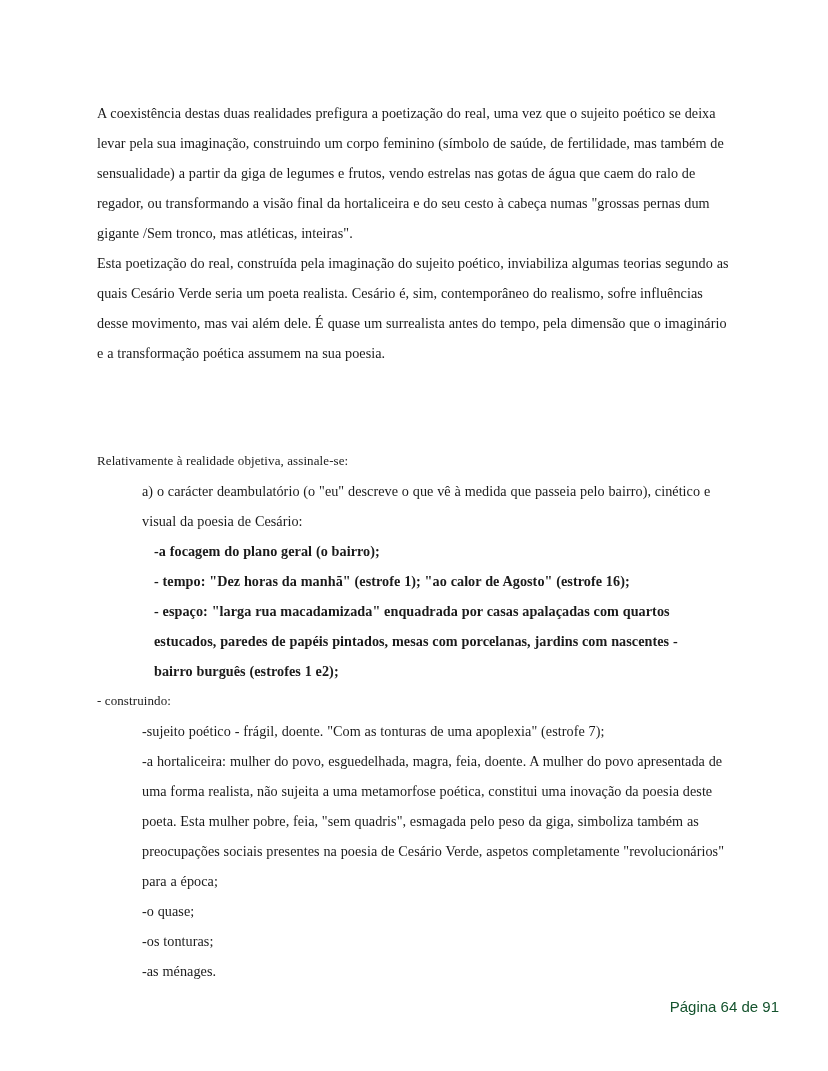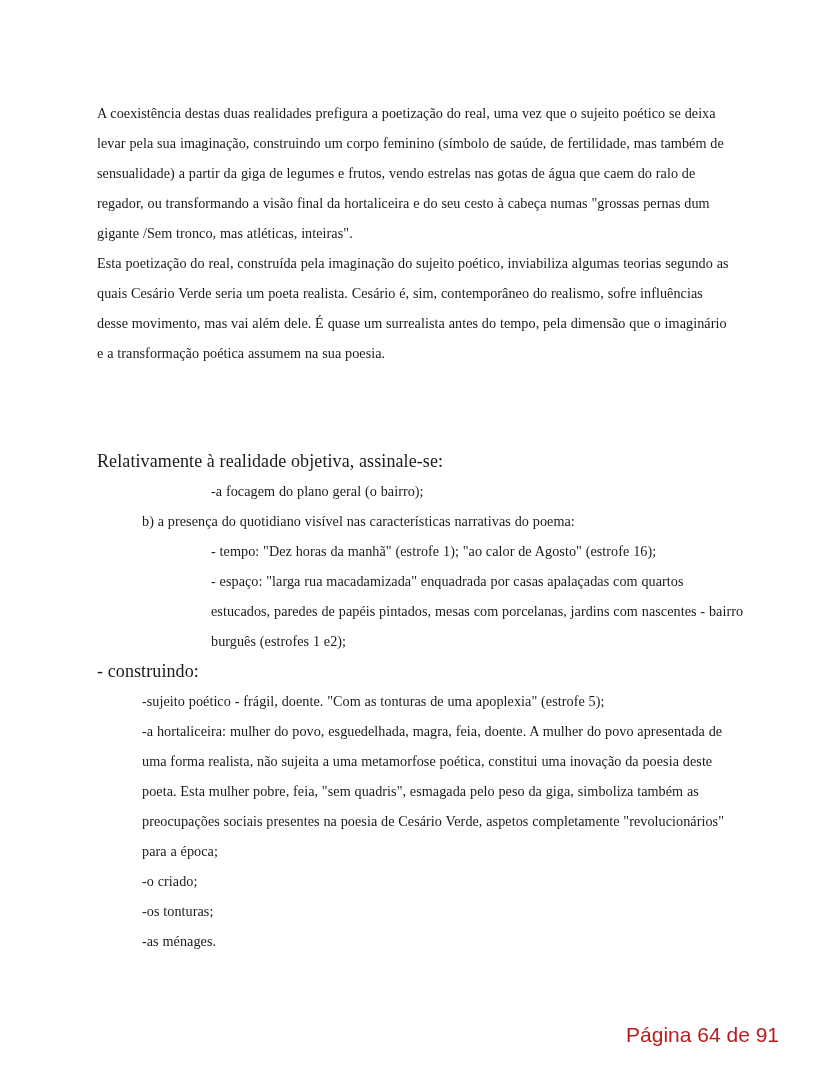--- a/index.html
+++ b/index.html
@@ -38,77 +38,77 @@
     font-size: 14.2px;
     line-height: 30px;
     text-align: left;
     margin: 0;
     letter-spacing: 0.05px;
     word-spacing: 0.2px;
   }
 
   .para.lvl0  { margin-left: 0px;  }
   .para.lvl1  { margin-left: 45px; width: 589px; }
-  .para.lvl2  { margin-left: 114px; width: 535px; }
+  .para.lvl2  { margin-left: 57px; width: 535px; font-weight: bold; }
 
   
   .heading {
-    font-size: 18px;
+    font-size: 13px;
     line-height: 30px;
     margin: 0;
     letter-spacing: 0.1px;
   }
   .heading.lvl0 { margin-left: 0px; }
 
   .spacer-1 { height: 78px; }
 
   
   .footer {
     position: absolute;
     right: 97px;
-    top: 1024px;
+    top: 996px;
     font-family: "Liberation Sans", "DejaVu Sans", sans-serif;
-    font-size: 21px;
+    font-size: 15px;
     line-height: 22px;
-    color: #b91c1c;
+    color: #14532d;
     white-space: nowrap;
   }
 </style>
 </head>
 <body>
 
 <div class="page">
 
   <div class="content">
 
     <p class="para lvl0">A coexistência destas duas realidades prefigura a poetização do real, uma vez que o sujeito poético se deixa levar pela sua imaginação, construindo um corpo feminino (símbolo de saúde, de fertilidade, mas também de sensualidade) a partir da giga de legumes e frutos, vendo estrelas nas gotas de água que caem do ralo de regador, ou transformando a visão final da hortaliceira e do seu cesto à cabeça numas "grossas pernas dum gigante /Sem tronco, mas atléticas, inteiras".</p>
 
     <p class="para lvl0">Esta poetização do real, construída pela imaginação do sujeito poético, inviabiliza algumas teorias segundo as quais Cesário Verde seria um poeta realista. Cesário é, sim, contemporâneo do realismo, sofre influências desse movimento, mas vai além dele. É quase um surrealista antes do tempo, pela dimensão que o imaginário e a transformação poética assumem na sua poesia.</p>
 
     <div class="spacer-1"></div>
 
     <p class="heading lvl0">Relativamente à realidade objetiva, assinale-se:</p>
 
+    <p class="para lvl1">a) o carácter deambulatório (o "eu" descreve o que vê à medida que passeia pelo bairro), cinético e visual da poesia de Cesário:</p>
 
     <p class="para lvl2">-a focagem do plano geral (o bairro);</p>
 
 
-    <p class="para lvl1">b) a presença do quotidiano visível nas características narrativas do poema:</p>
 
     <p class="para lvl2">- tempo: "Dez horas da manhã" (estrofe 1); "ao calor de Agosto" (estrofe 16);</p>
 
     <p class="para lvl2">- espaço: "larga rua macadamizada" enquadrada por casas apalaçadas com quartos estucados, paredes de papéis pintados, mesas com porcelanas, jardins com nascentes - bairro burguês (estrofes 1 e2);</p>
 
     <p class="heading lvl0">- construindo:</p>
 
-    <p class="para lvl1">-sujeito poético - frágil, doente. "Com as tonturas de uma apoplexia" (estrofe 5);</p>
+    <p class="para lvl1">-sujeito poético - frágil, doente. "Com as tonturas de uma apoplexia" (estrofe 7);</p>
 
     <p class="para lvl1">-a hortaliceira: mulher do povo, esguedelhada, magra, feia, doente. A mulher do povo apresentada de uma forma realista, não sujeita a uma metamorfose poética, constitui uma inovação da poesia deste poeta. Esta mulher pobre, feia, "sem quadris", esmagada pelo peso da giga, simboliza também as preocupações sociais presentes na poesia de Cesário Verde, aspetos completamente "revolucionários" para a época;</p>
 
-    <p class="para lvl1">-o criado;</p>
+    <p class="para lvl1">-o quase;</p>
 
 
     <p class="para lvl1">-os tonturas;</p>
 
     <p class="para lvl1">-as ménages.</p>
 
   </div>
 
   <div class="footer">Página 64 de 91</div>
 

